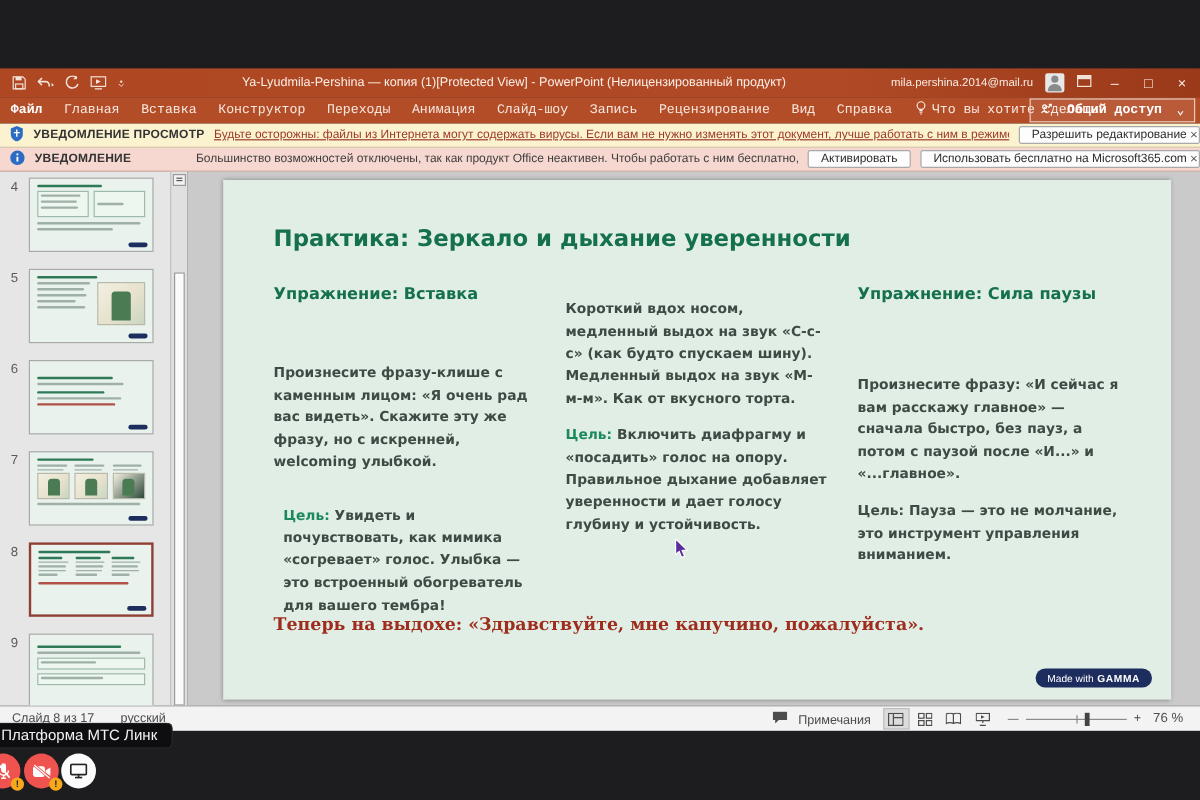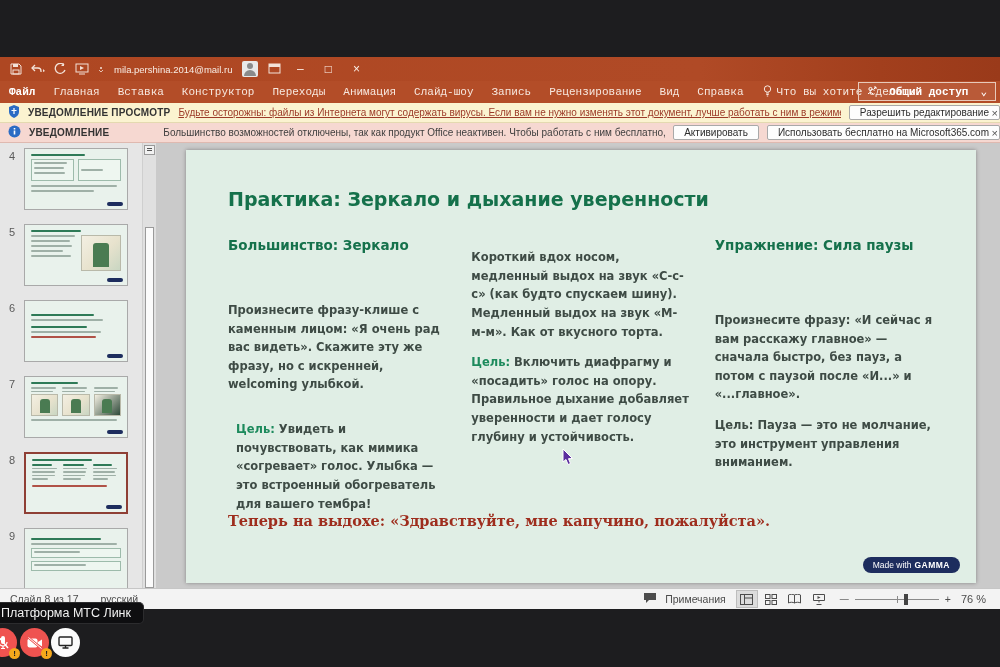--- a/index.html
+++ b/index.html
@@ -142,20 +142,21 @@
               <path d="M4 11 h6" stroke="#f3e2d8" stroke-width="1"></path>
             </svg>
           </span>
         <span>
             <svg width="6" height="8" viewBox="0 0 6 8">
               <circle cx="3" cy="3" r="1" fill="#f3e2d8"></circle>
               <path d="M1 5 l2 2 2-2" fill="none" stroke="#f3e2d8" stroke-width="0.8"></path>
             </svg>
           </span>
       </div>
+      <div class="win-title">Ya-Lyudmila-Pershina — копия (1)[Protected View]  -  PowerPoint (Нелицензированный продукт)</div>
       <div class="tb-right">
         <span class="tb-email">mila.pershina.2014@mail.ru</span>
         <span class="avatar"></span>
         <span><svg width="13" height="11" viewBox="0 0 13 11">
               <rect x="1" y="1" width="11" height="9" fill="none" stroke="#f3e2d8" stroke-width="1"></rect>
               <rect x="1" y="1" width="11" height="3" fill="#f3e2d8"></rect>
             </svg></span>
         <span class="winbtn">–</span>
         <span class="winbtn">□</span>
         <span class="winbtn">×</span>
@@ -346,21 +347,21 @@
       <div class="thumb-scroll">
         <div class="scroll-top-btn"></div>
         <div class="scroll-thumb"></div>
       </div>
 
       <div class="canvas">
         <div class="slide">
           <div class="slide-title">Практика: Зеркало и дыхание уверенности</div>
           <div class="cols">
             <div class="col">
-              <h3>Большинство: Зеркало</h3>
+              <h3>Упражнение: Вставка</h3>
               <p class="body">Произнесите фразу-клише с каменным лицом: «Я очень рад вас видеть». Скажите эту же фразу, но с искренней, welcoming улыбкой.</p>
               <p class="goal"><span class="goal-label">Цель:</span><span> Увидеть и почувствовать, как мимика «согревает» голос. Улыбка — это встроенный обогреватель для вашего тембра!</span></p>
             </div>
             <div class="col">
               <p class="body">Короткий вдох носом, медленный выдох на звук «С-с-с» (как будто спускаем шину). Медленный выдох на звук «М-м-м». Как от вкусного торта.</p>
               <p class="goal"><span class="goal-label">Цель:</span><span> Включить диафрагму и «посадить» голос на опору. Правильное дыхание добавляет уверенности и дает голосу глубину и устойчивость.</span></p>
             </div>
             <div class="col">
               <h3>Упражнение: Сила паузы</h3>
               <p class="body">Произнесите фразу: «И сейчас я вам расскажу главное» — сначала быстро, без пауз, а потом с паузой после «И...» и «...главное».</p>

